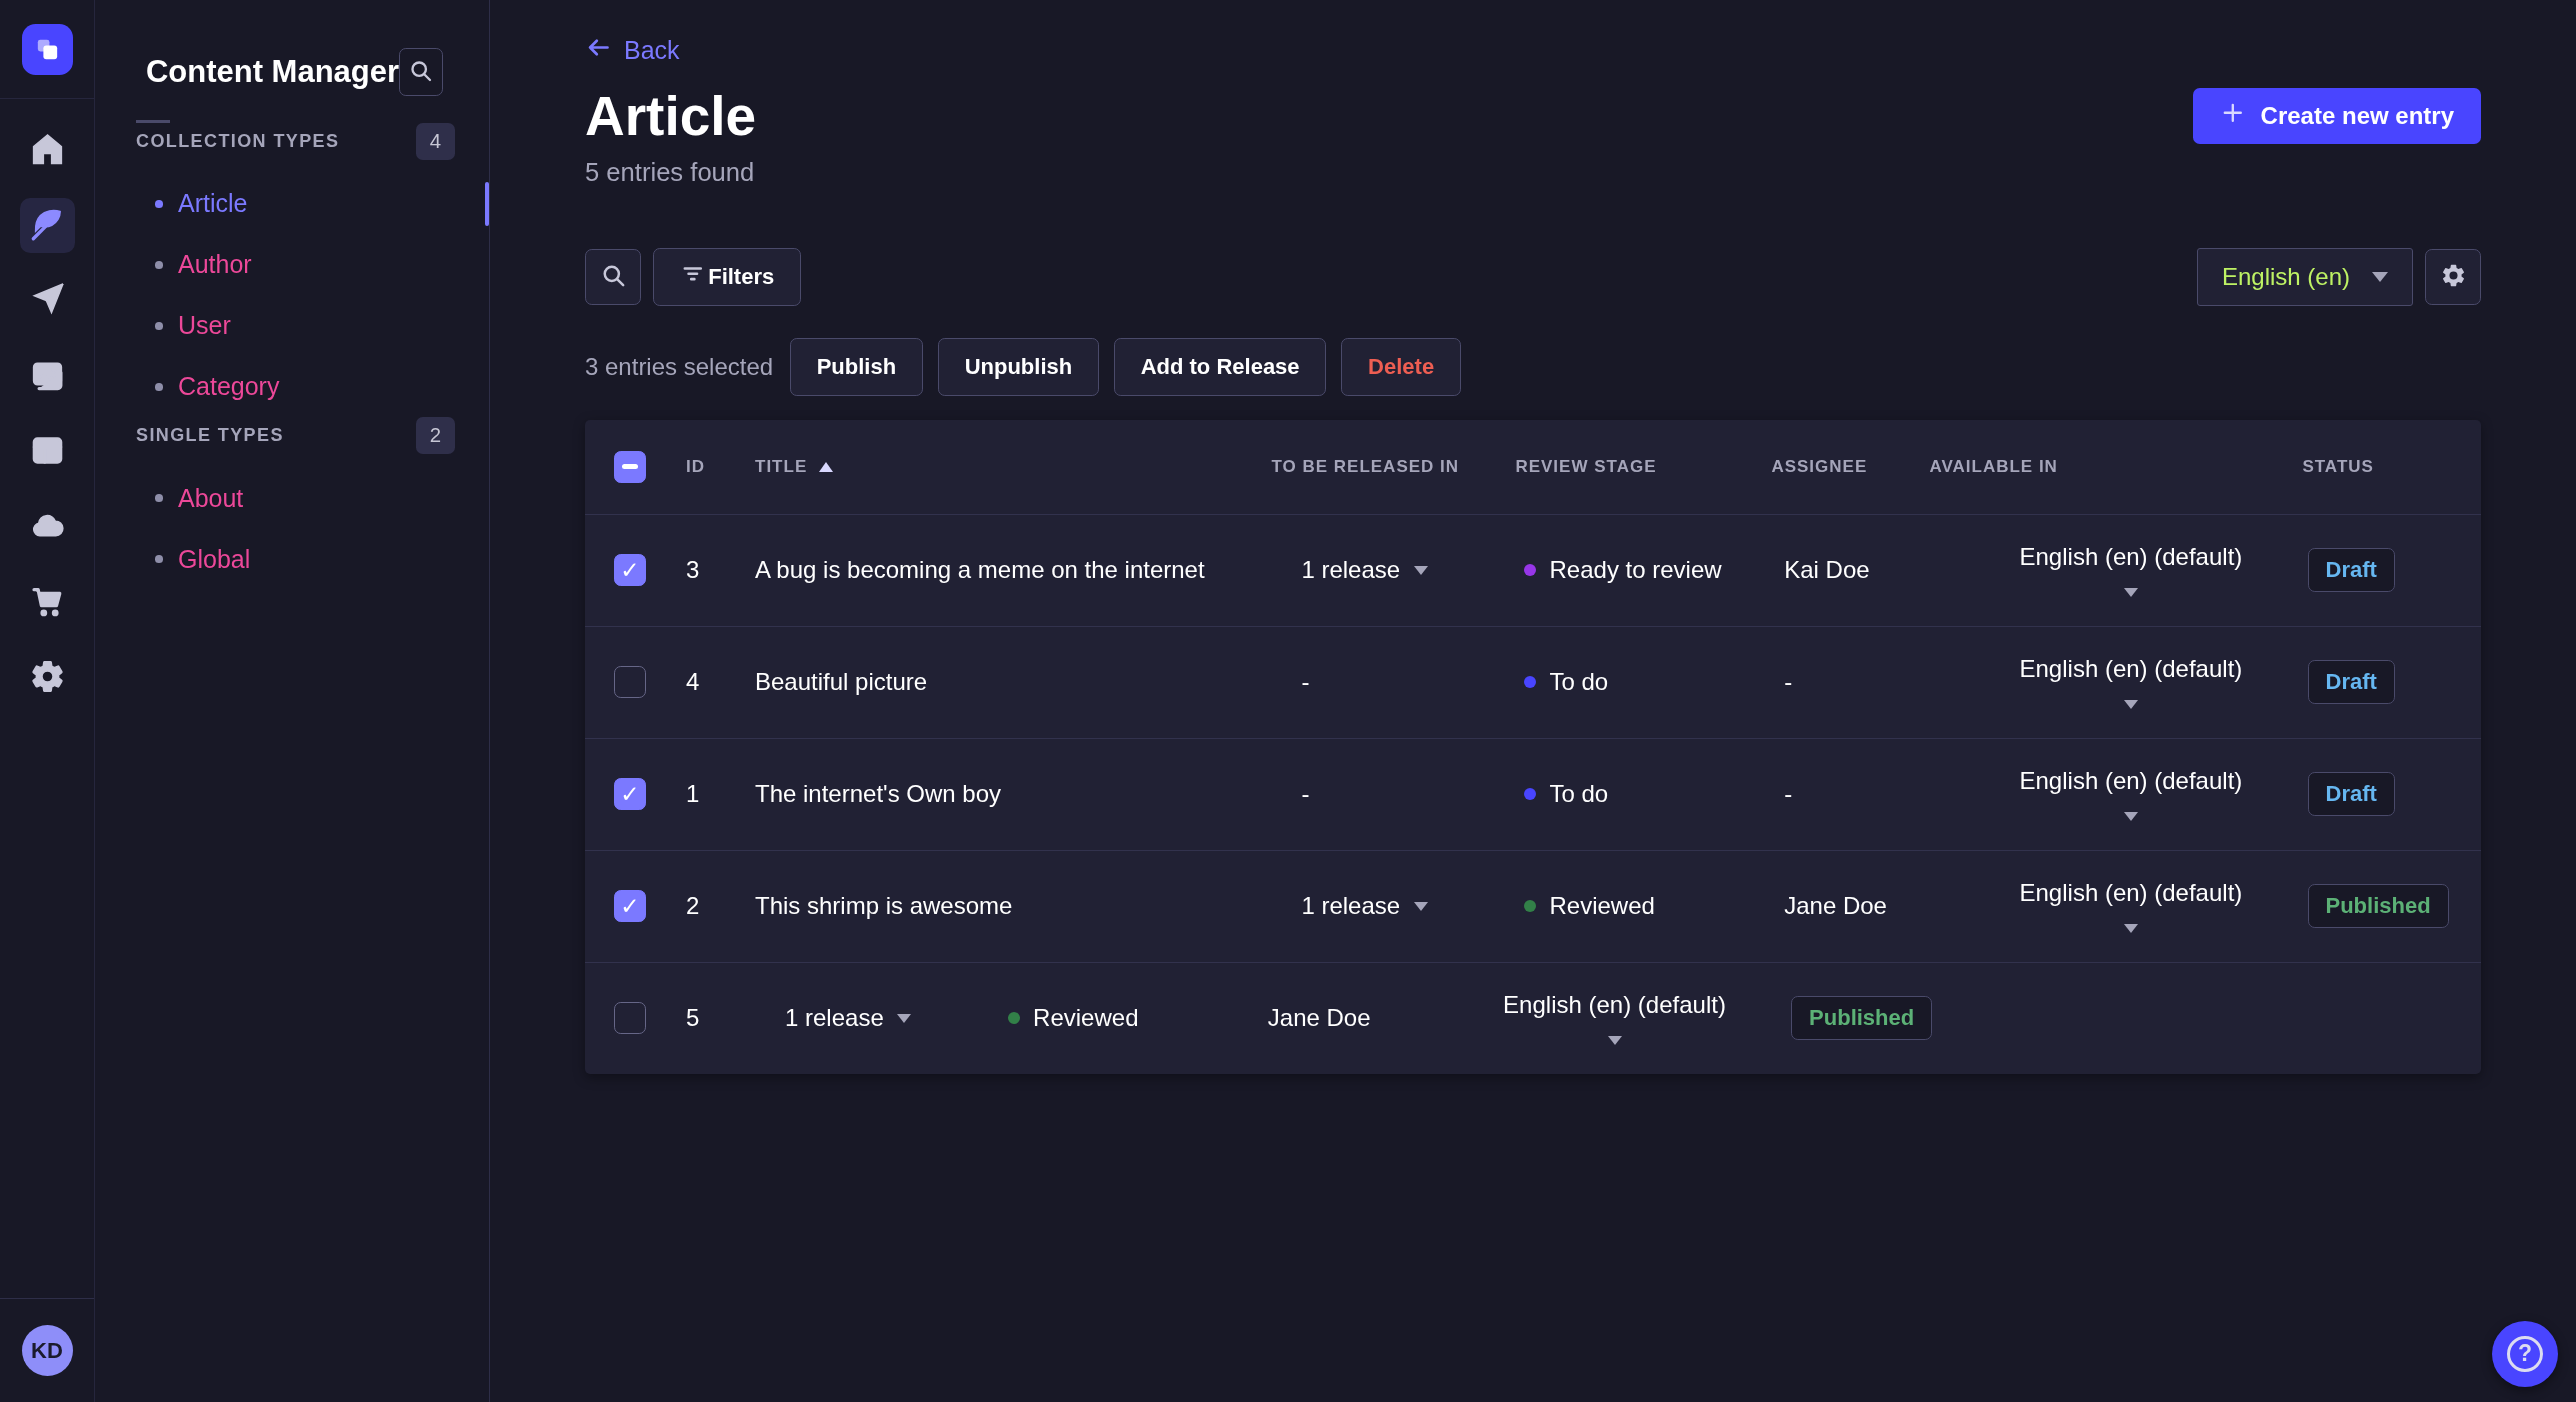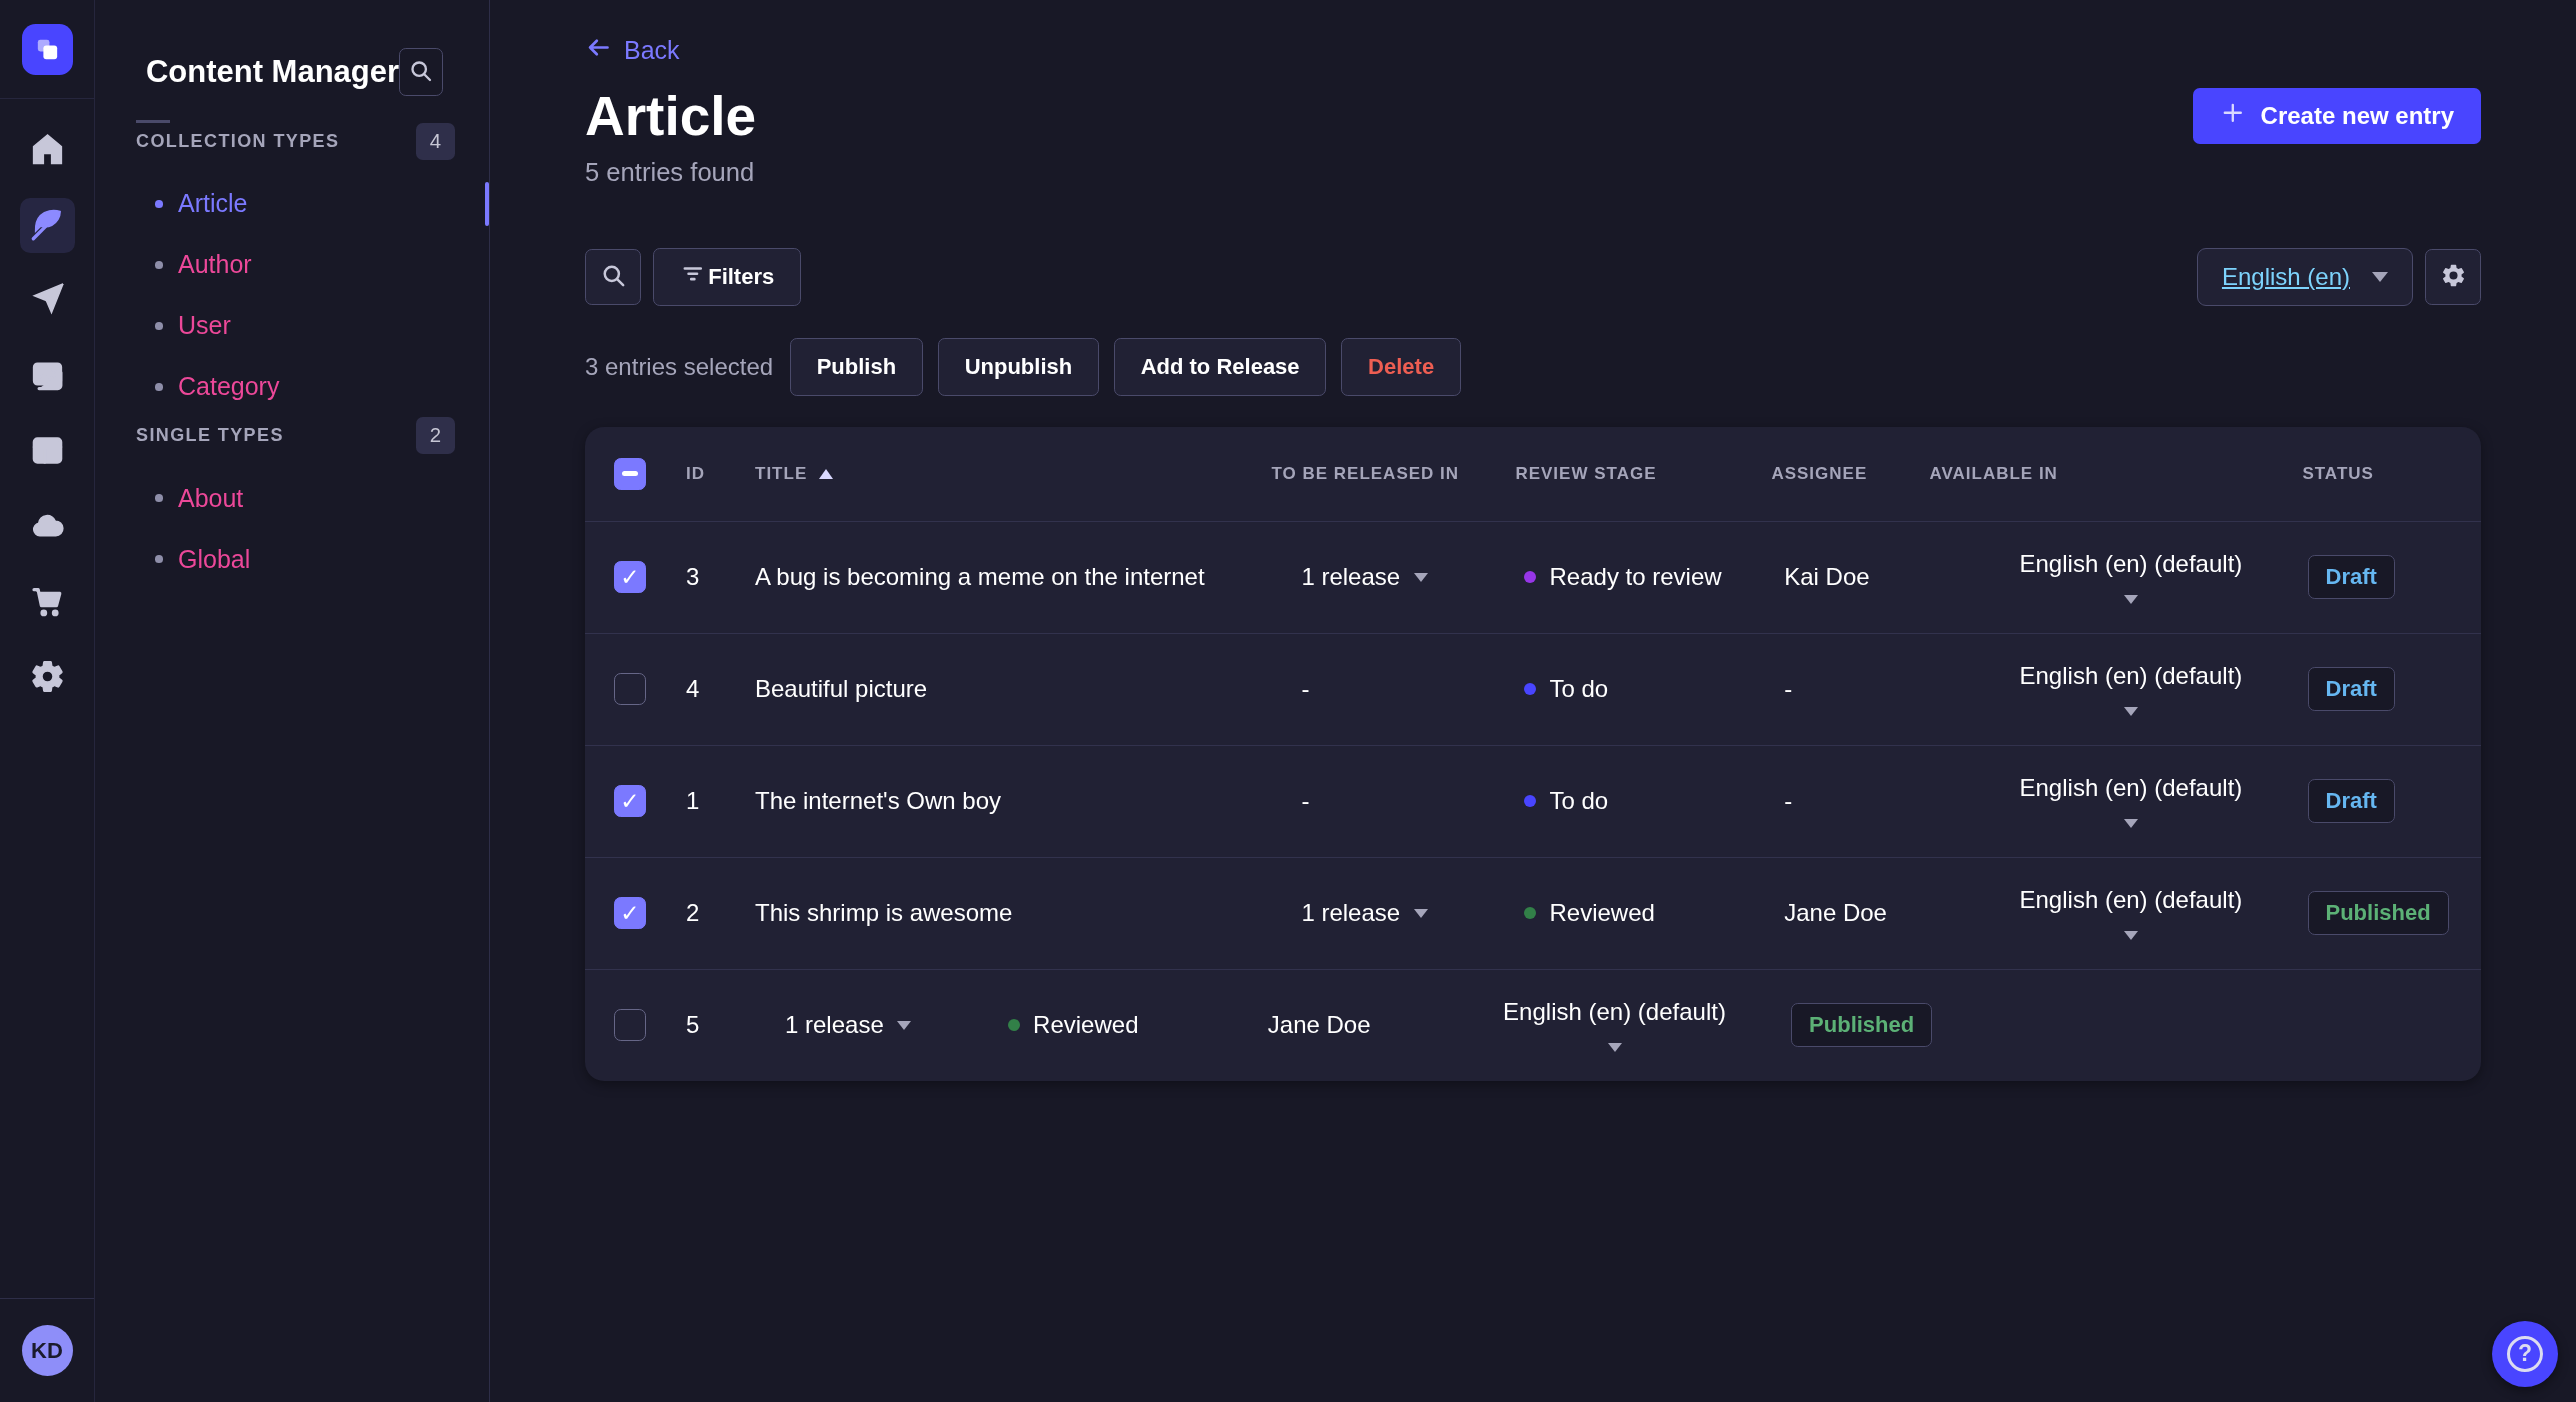--- a/index.html
+++ b/index.html
@@ -51,29 +51,29 @@
   .title-row h1 { font-size:55px; font-weight:700; color:#fff; line-height:56px; }
   .primary-btn { height:56px; padding:0 27px; background:#4945ff; border:none; border-radius:6.8px; color:#fff;
                  font-size:24px; font-weight:600; display:flex; align-items:center; gap:15.3px; cursor:pointer; }
   .subtitle { margin-top:13.6px; font-size:25.6px; color:#a5a5ba; }
 
   .toolbar { margin-top:61px; display:flex; align-items:center; justify-content:space-between; }
   .toolbar-left, .toolbar-right { display:flex; align-items:center; gap:12px; }
   .ghost-btn { height:58px; padding:0 25.6px; background:#212134; border:0.9px solid #4a4a6a; border-radius:6.8px;
                color:#fff; font-size:22px; font-weight:600; display:flex; align-items:center; gap:3px; cursor:pointer; }
   .ghost-btn.danger { color:#ee5e52; }
-  .select-btn { height:58px; padding:0 24px; background:#212134; border:0.9px solid #4a4a6a; border-radius:9px;
-                color:#7dd3fc; font-size:24px; display:flex; align-items:center; gap:22px; cursor:pointer;text-decoration:underline; }
+  .select-btn { height:58px; padding:0 24px; background:#212134; border:0.9px solid #4a4a6a; border-radius:3px;
+                color:#bef264; font-size:24px; display:flex; align-items:center; gap:22px; cursor:pointer; }
   .caret { width:0; height:0; border-left:8.5px solid transparent; border-right:8.5px solid transparent; border-top:10.2px solid #a5a5ba; }
 
   .bulkbar { margin-top:32px; display:flex; align-items:center; gap:15.3px; }
   .selected-text { font-size:24px; color:#a5a5ba; margin-right:1.7px; }
 
   
-  .table-card { margin-top:31px; background:#212134; border-radius:19px; box-shadow:0 3.4px 12px rgba(0,0,0,.35); overflow:hidden; }
+  .table-card { margin-top:24px; background:#212134; border-radius:5px; box-shadow:0 3.4px 12px rgba(0,0,0,.35); overflow:hidden; }
   .t-row { display:flex; align-items:center; padding:0 25.6px 0 29px; height:112px; border-top:0.9px solid #32324d; cursor:pointer; }
   .t-row.t-head { height:94px; border-top:none; cursor:default; }
   .cell { display:flex; align-items:center; font-size:24px; color:#fff; }
   .th { font-size:17px; font-weight:700; letter-spacing:1px; color:#a5a5ba; }
   .c-check { width:72px; flex:0 0 72px; }
   .c-id { width:69px; flex:0 0 69px; }
   .c-title { flex:1; gap:12px; }
   .c-release { width:244px; flex:0 0 244px; gap:13.6px; }
   .c-review { width:256px; flex:0 0 256px; gap:13.6px; }
   .c-assignee { width:158px; flex:0 0 158px; }

